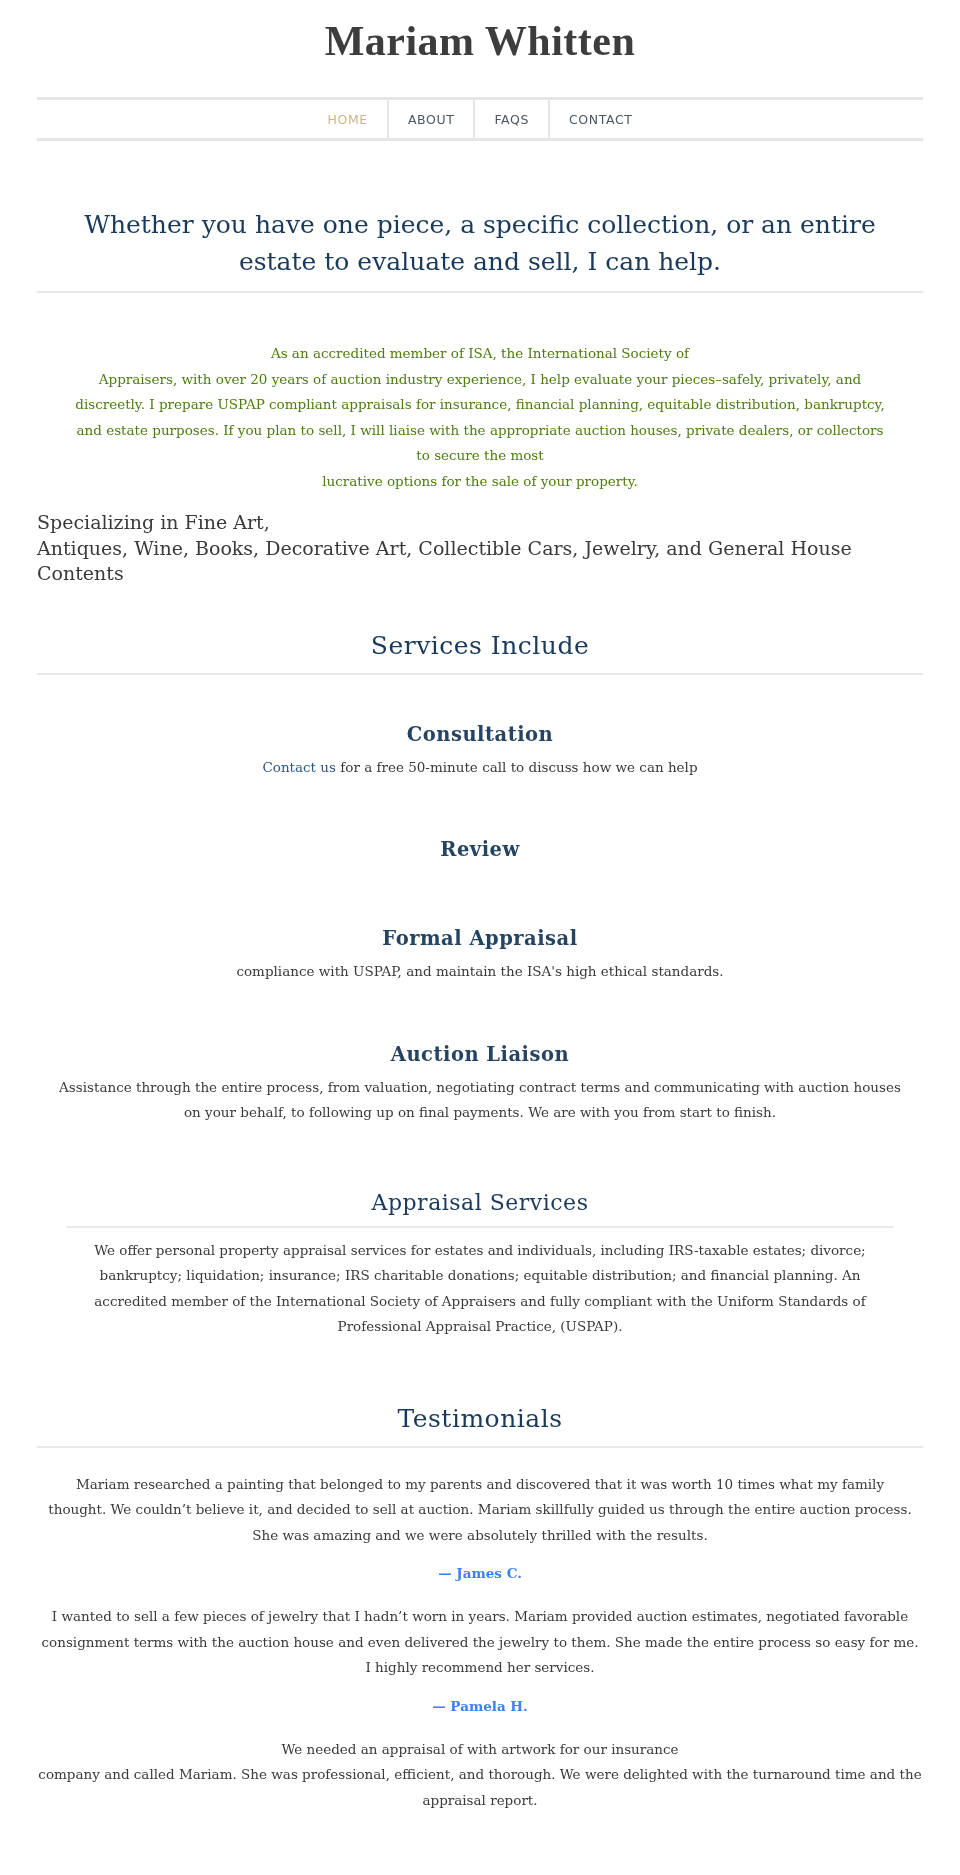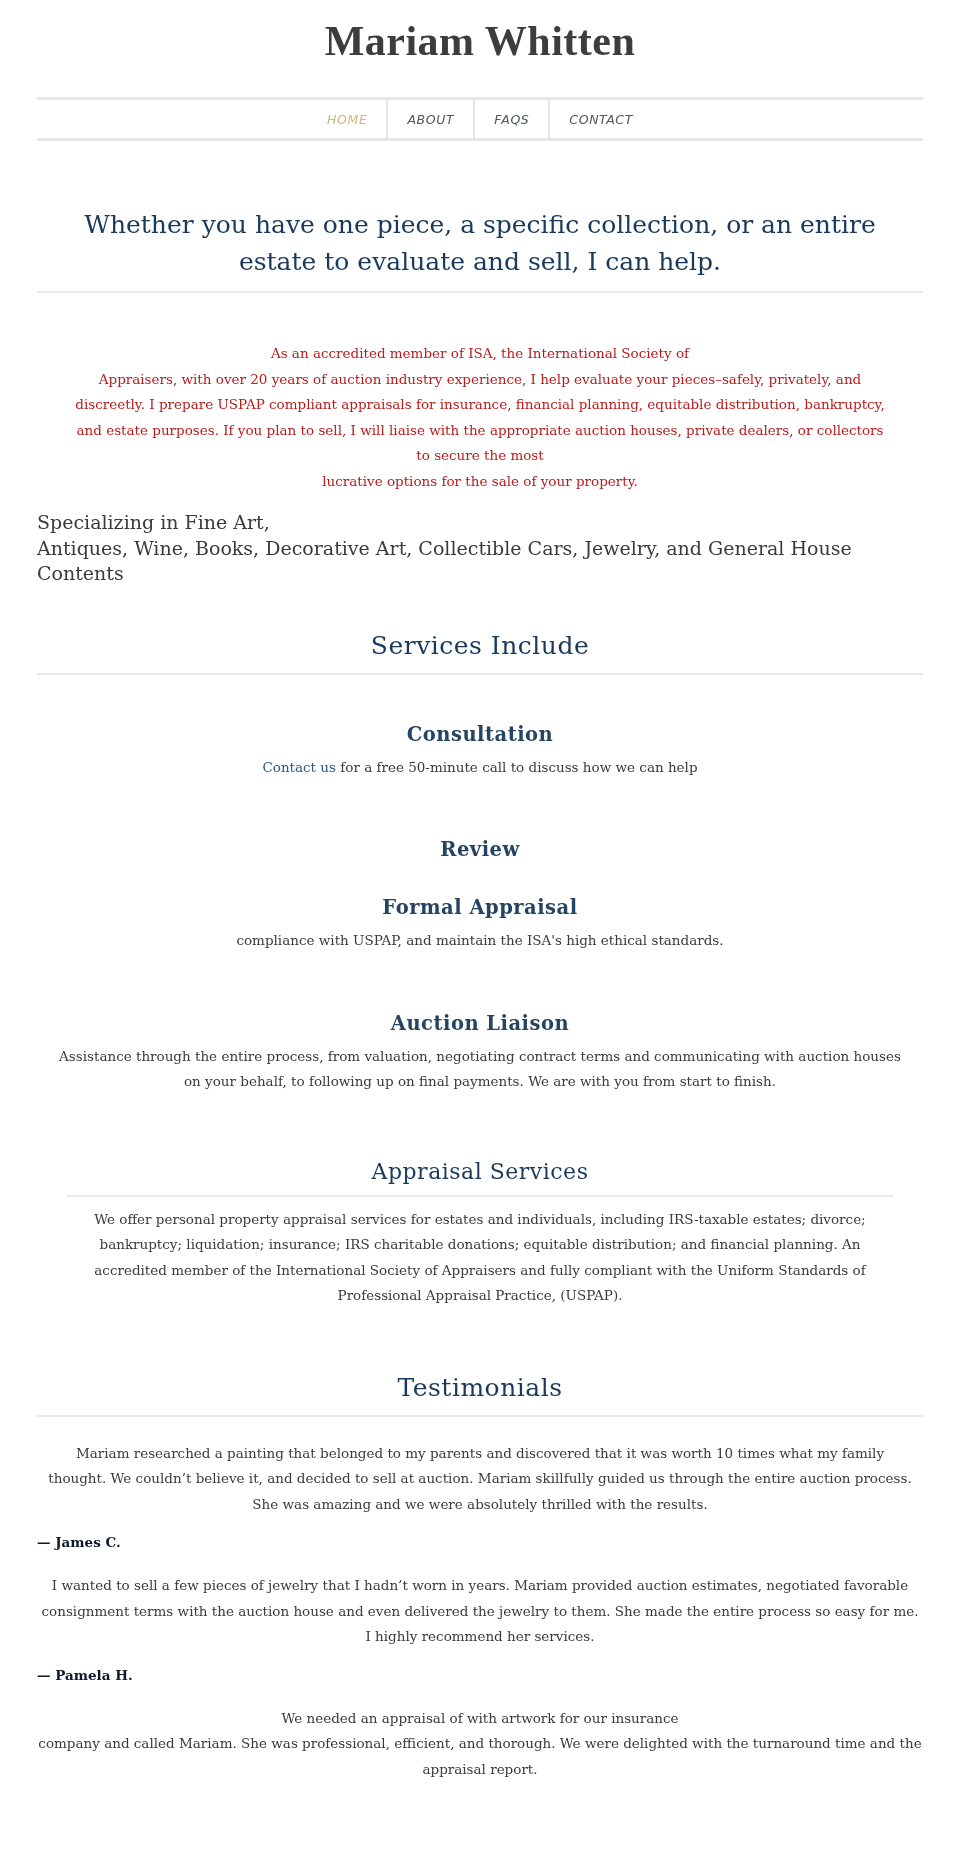--- a/index.html
+++ b/index.html
@@ -23,21 +23,20 @@
       letter-spacing: 0.5px;
       line-height: 50px;
     }
     .nav {
       border-top: 3px solid #e6e6e6;
       border-bottom: 3px solid #e6e6e6;
       height: 44px;
       display: flex;
       justify-content: center;
       align-items: stretch;
-      font-style: italic;
     }
     .nav-item {
       font-family: "DejaVu Sans", sans-serif;
       font-size: 12.5px;
       letter-spacing: 0.6px;
       color: #4a5663;
       padding: 0 19px;
       display: flex;
       align-items: center;
       border-right: 2px solid #e6e6e6;
@@ -63,21 +62,21 @@
       border-top: 2px solid #e8e8e8;
       margin: 11px 0 0 0;
     }
     hr.divider.narrow { width: 826px; margin-left: 30px; }
 
     .intro {
       margin-top: 48px;
       text-align: center;
       font-size: 13.5px;
       line-height: 25.5px;
-      color: #b91c1c;
+      color: #4d7c0f;
       padding: 0 32px;
     }
     .intro .line { display: block; }
     .specialty {
       margin-top: 16px;
       font-size: 19px;
       line-height: 25.5px;
     }
     .specialty .line { display: block; }
 
@@ -109,25 +108,25 @@
     a.inline-link { color: #2a5a86; text-decoration: none; cursor: pointer; }
 
     .testimonial {
       text-align: center;
       font-size: 13.5px;
       line-height: 25.5px;
       color: #3a3a3a;
     }
     .testimonial .line { display: block; }
     .author {
-      text-align: left;
+      text-align: center;
       font-weight: bold;
       font-size: 13.5px;
       margin-top: 17px;
-      color: #0f172a;
+      color: #3b82f6;
     }
   </style>
 </head>
 <body>
 
 <div class="wrap">
 
   <header>
     <h1 class="site-title">Mariam Whitten</h1>
     <nav class="nav">
@@ -163,21 +162,21 @@
       <h3 class="service-title">Consultation</h3>
       <p class="service-body">
         <a class="inline-link">Contact us</a><span> for a free 50-minute call to discuss how we can help</span>
       </p>
     </div>
 
     <div style="margin-top:56px;">
       <h3 class="service-title">Review</h3>
     </div>
 
-    <div style="margin-top:30px;">
+    <div style="margin-top:61px;">
       <h3 class="service-title">Formal Appraisal</h3>
       <p class="service-body">
         <span class="line">compliance with USPAP, and maintain the ISA's high ethical standards.</span>
       </p>
     </div>
 
     <div style="margin-top:56px;">
       <h3 class="service-title">Auction Liaison</h3>
       <p class="service-body">Assistance through the entire process, from valuation, negotiating contract terms and communicating with auction houses on your behalf, to following up on final payments. We are with you from start to finish.</p>
     </div>

